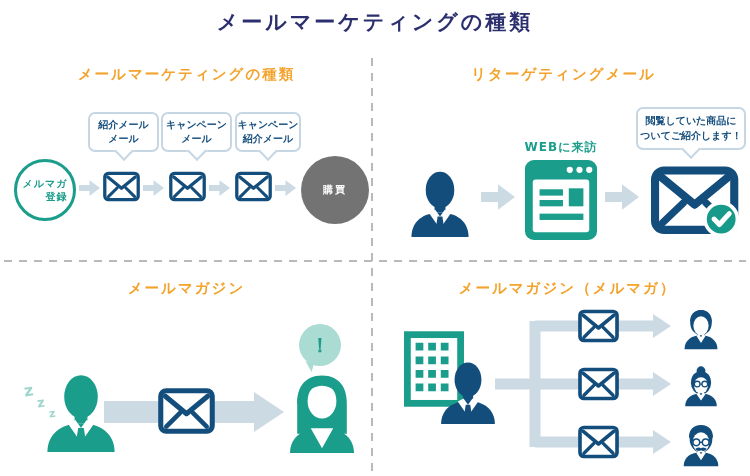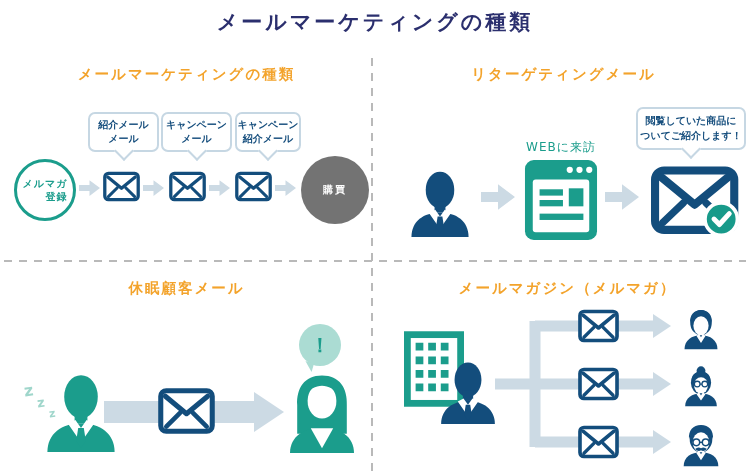--- a/index.html
+++ b/index.html
@@ -17,21 +17,21 @@
     color:#174f7e;font-weight:bold;text-align:center;display:flex;align-items:center;
     justify-content:center;line-height:1.45}
   .bubble::after{content:"";position:absolute;left:50%;bottom:-7.5px;width:12px;height:12px;
     background:#fff;border-right:2px solid #c6d7e3;border-bottom:2px solid #c6d7e3;
     transform:translateX(-50%) rotate(45deg)}
   .circle{position:absolute;border-radius:50%;display:flex;align-items:center;
     justify-content:center;text-align:right;font-weight:bold}
   .circle-outline{border:3px solid #1b9d8c;background:#fff;color:#1b9d8c;
     font-size:10px;line-height:1.35;letter-spacing:1px}
   .circle-fill{background:#737373;color:#fff;font-size:10px;letter-spacing:2px}
-  .web-label{position:absolute;color:#1b9d8c;font-weight:normal;font-size:12px;
+  .web-label{position:absolute;color:#1b9d8c;font-weight:bold;font-size:12px;
     letter-spacing:1px;text-align:center}
   .exclaim{position:absolute;border-radius:50%;background:#abdcd3;color:#1b9d8c;
     font-weight:bold;display:flex;align-items:center;justify-content:center}
   .exclaim::after{content:"";position:absolute;left:5px;bottom:-5px;width:0;height:0;
     border-left:9px solid transparent;border-top:9px solid #abdcd3;transform:rotate(16deg)}
   .zzz{position:absolute;color:#9fd6cb;font-weight:bold;transform:rotate(-8deg);line-height:1}
   svg.icon{position:absolute;display:block;overflow:visible}
 </style>
 </head>
 <body>
@@ -173,21 +173,21 @@
   <svg class="icon" style="left:524px;top:158px;width:74px;height:84px;color:#1b9d8c">
       <use href="#sym-browser"></use>
     </svg>
   <svg class="icon" style="left:605px;top:184px;width:34px;height:26px;color:#ccdae4">
       <use href="#sym-arrow"></use>
     </svg>
   <svg class="icon" style="left:650px;top:166px;width:92px;height:72px;color:#134d7c">
       <use href="#sym-env-check"></use>
     </svg>
 
-  <div class="sec-title" style="left:0;top:279px;width:373px">休眠顧客メール</div>
+  <div class="sec-title" style="left:0;top:279px;width:373px">メールマガジン</div>
 
 
   <div class="exclaim" style="left:299px;top:324px;width:42px;height:42px;font-size:20px">！</div>
 
   <span class="zzz" style="left:24px;top:383px;font-size:16px">z</span>
   <span class="zzz" style="left:37px;top:396px;font-size:13px">z</span>
   <span class="zzz" style="left:49px;top:408px;font-size:11px">z</span>
 
   <svg class="icon" style="left:40px;top:372px;width:82px;height:80px;color:#1b9d8c">
       <use href="#sym-man"></use>

